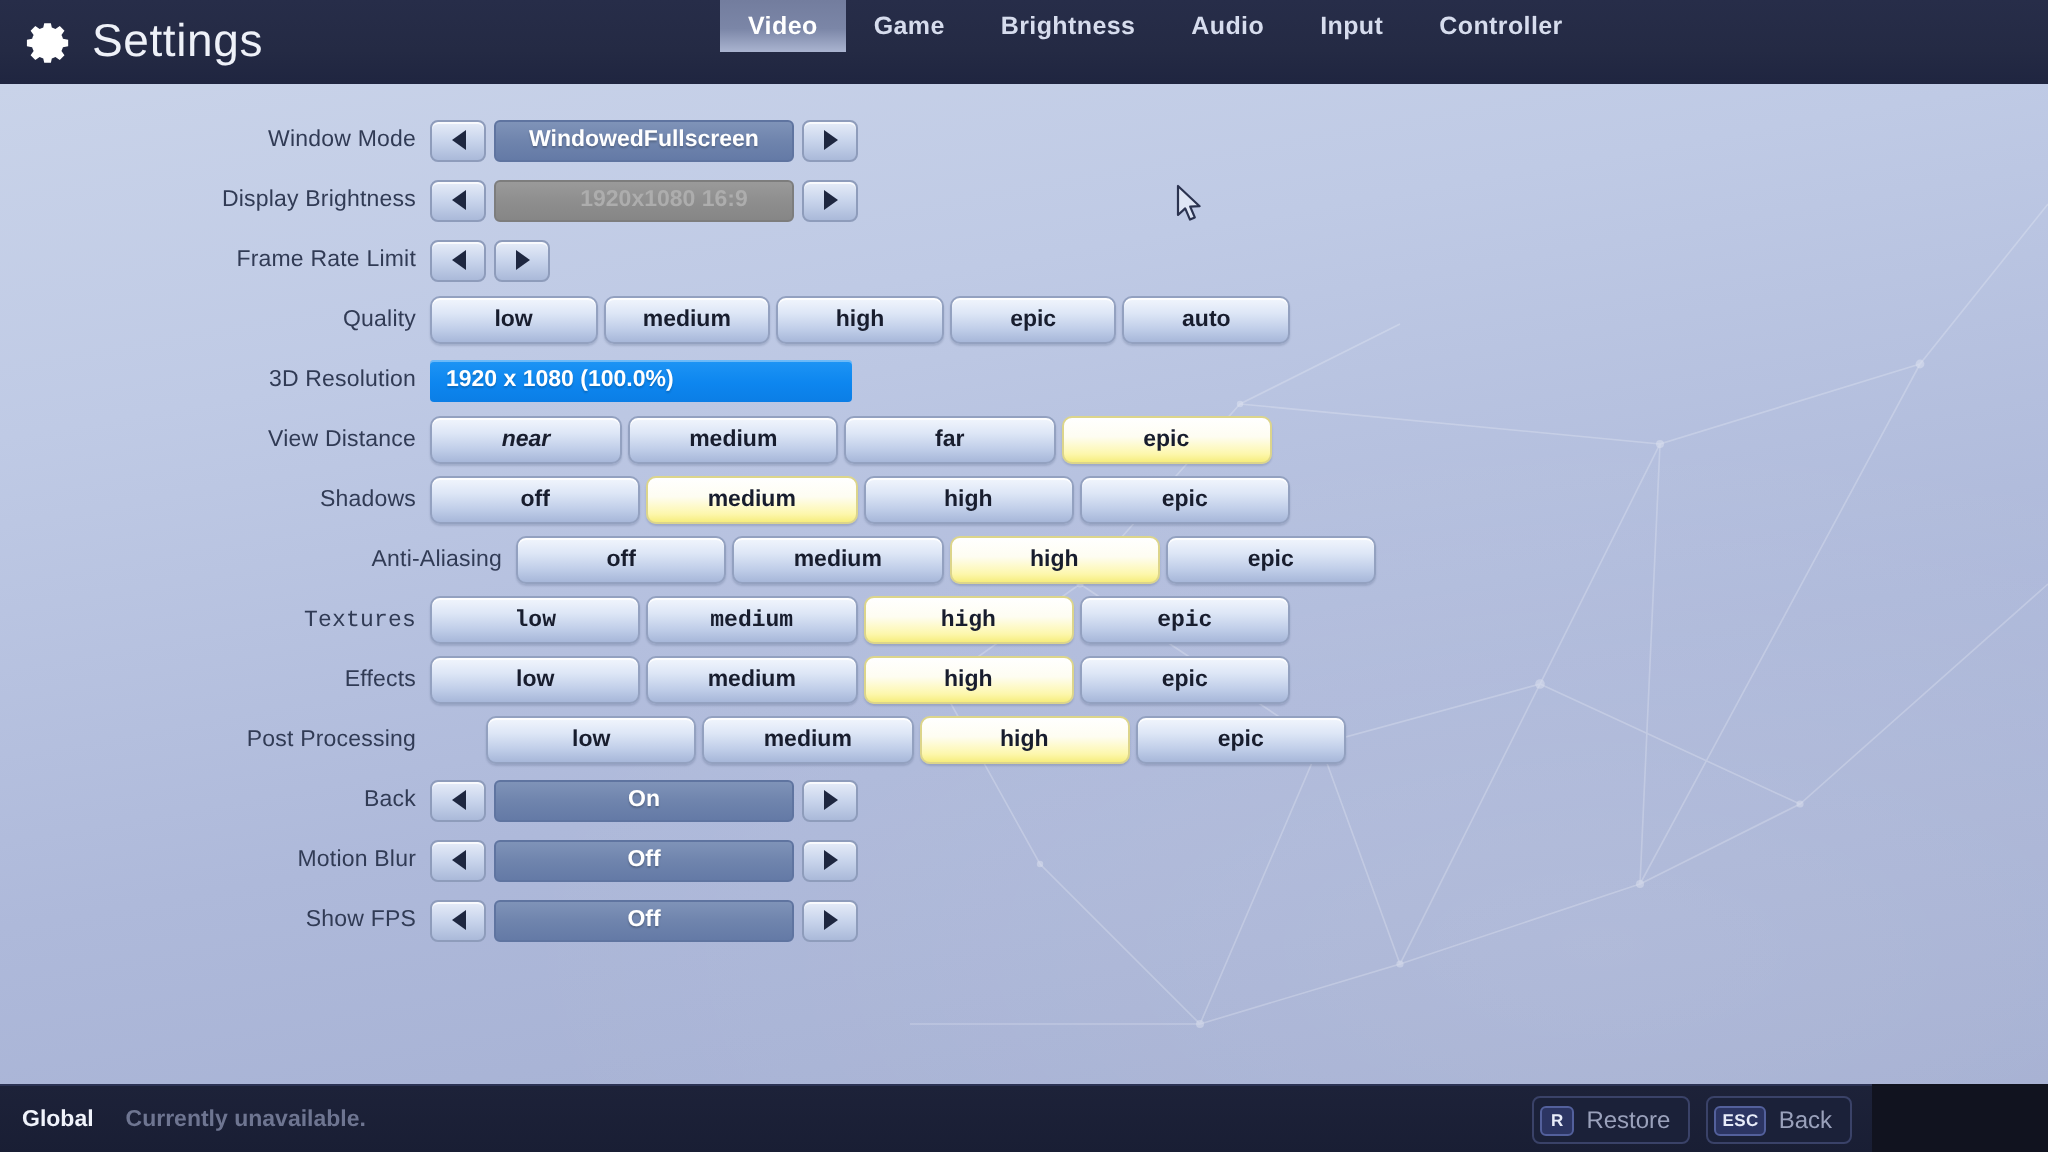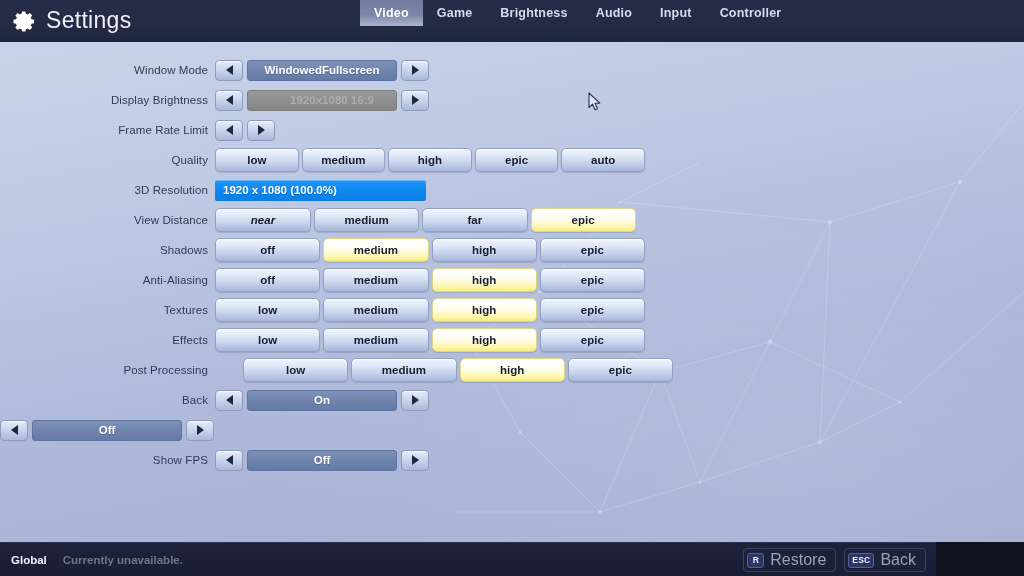--- a/index.html
+++ b/index.html
@@ -245,21 +245,21 @@
     border: 1px solid #53609c;
     color: #e8ecf9;
     font-size: 8.5px;
     font-weight: bold;
     display: flex;
     align-items: center;
     justify-content: center;
     letter-spacing: .2px;
   }
   .fbtn-label {
-    font-size: 16px;
+    font-size: 12px;
     color: #9aa1bb;
   }
 
   
   #cursor { position: absolute; z-index: 30; pointer-events: none; }
 </style>
 </head>
 <body>
 
 <div id="root">
@@ -379,30 +379,30 @@
         </div>
         <div class="row" style="top: 196px;">
           <div class="row-label">Shadows</div>
           <div class="optgroup">
             <div class="opt" style="width: 105.25px;">off</div>
             <div class="opt selected" style="width: 105.25px;">medium</div>
             <div class="opt" style="width: 105.25px;">high</div>
             <div class="opt" style="width: 105.25px;">epic</div>
           </div>
         </div>
-        <div class="row" style="top: 226px;">
+        <div class="row" style="top: 226px; margin-left: 43px;">
           <div class="row-label">Anti-Aliasing</div>
           <div class="optgroup">
             <div class="opt" style="width: 105.25px;">off</div>
             <div class="opt" style="width: 105.25px;">medium</div>
             <div class="opt selected" style="width: 105.25px;">high</div>
             <div class="opt" style="width: 105.25px;">epic</div>
           </div>
         </div>
-        <div class="row" style="top: 256px;">
+        <div class="row" style="top: 256px; font-family: Liberation Mono, monospace;">
           <div class="row-label">Textures</div>
           <div class="optgroup">
             <div class="opt" style="width: 105.25px;">low</div>
             <div class="opt" style="width: 105.25px;">medium</div>
             <div class="opt selected" style="width: 105.25px;">high</div>
             <div class="opt" style="width: 105.25px;">epic</div>
           </div>
         </div>
         <div class="row" style="top: 286px;">
           <div class="row-label">Effects</div>
@@ -428,20 +428,21 @@
             <div class="sp-arrow">
               <span class="tri tri-left"></span>
             </div>
             <div class="sp-value">On</div>
             <div class="sp-arrow">
               <span class="tri tri-right"></span>
             </div>
           </div>
         </div>
         <div class="row" style="top: 376px;">
+          <div class="row-label">Motion Blur</div>
           <div class="spinner">
             <div class="sp-arrow">
               <span class="tri tri-left"></span>
             </div>
             <div class="sp-value">Off</div>
             <div class="sp-arrow">
               <span class="tri tri-right"></span>
             </div>
           </div>
         </div>

